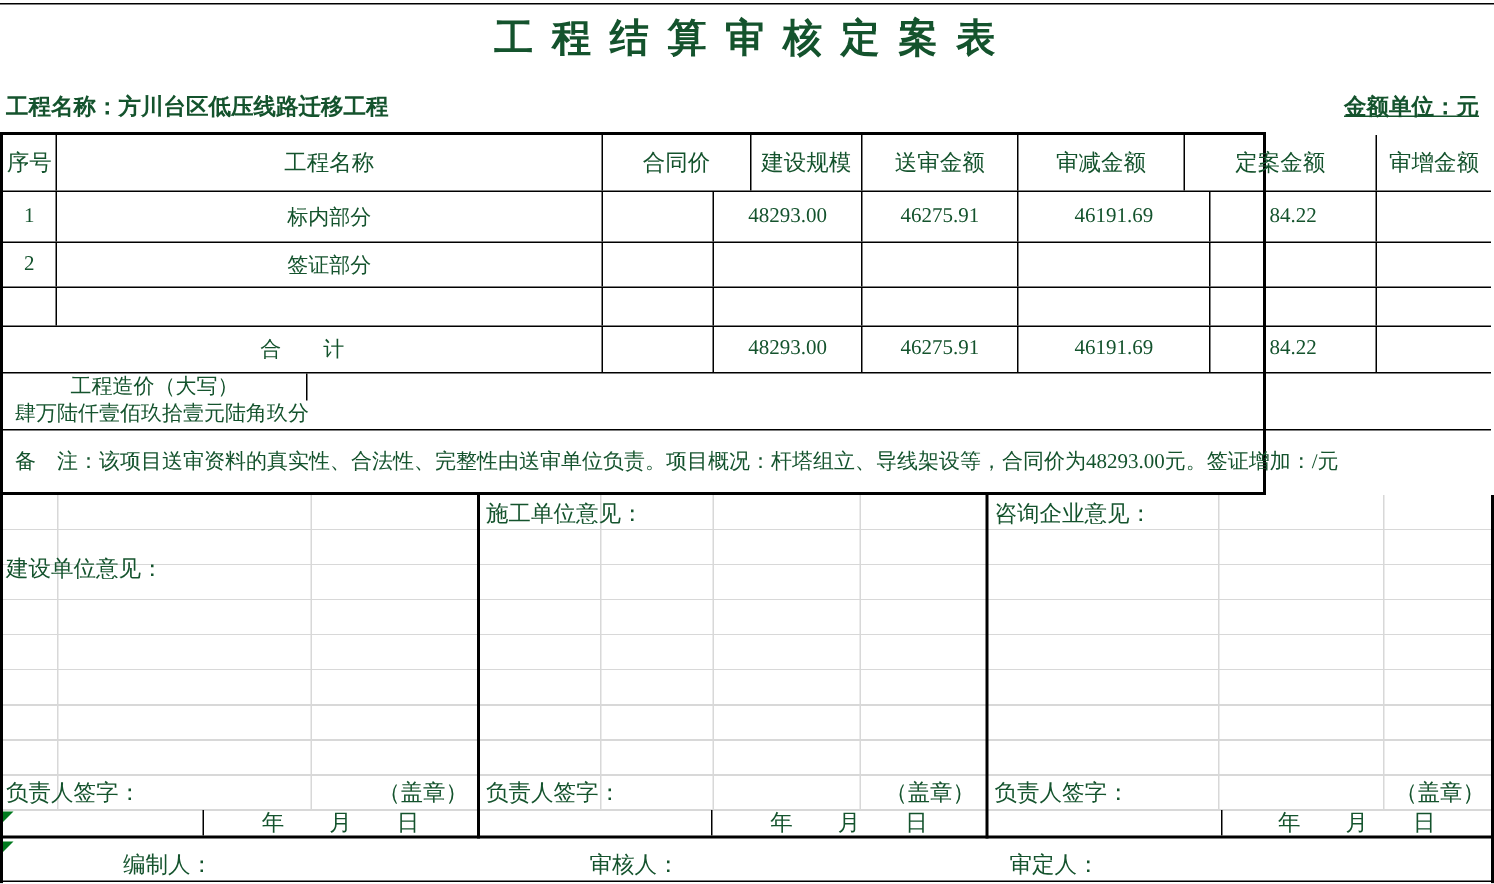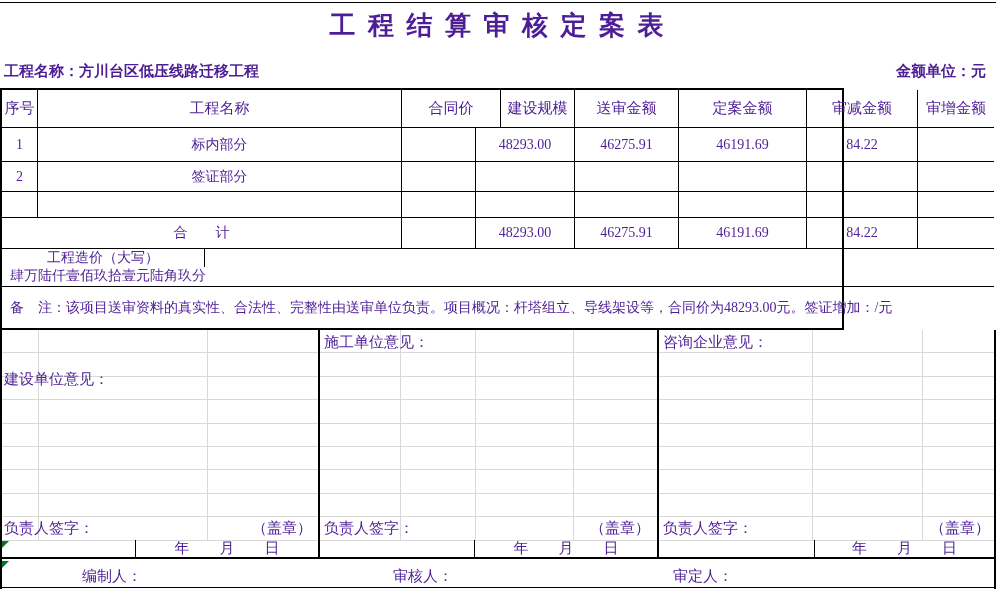--- a/index.html
+++ b/index.html
@@ -1,32 +1,32 @@
 <!DOCTYPE html>
 <html><head>
 <meta charset="utf-8">
 <style>
   * { margin:0; padding:0; box-sizing:border-box; }
   html,body { background:#fff; }
   .sheet {
     position:relative; width:996px; height:589px; background:#ffffff;
-    font-family:"Liberation Serif","DejaVu Serif",serif; color:#4c1d95;
+    font-family:"Liberation Serif","DejaVu Serif",serif; color:#14532d;
     overflow:hidden;
   }
   
   .title-band { position:absolute; left:0; top:0; width:996px; height:55px; }
   .title-topline { position:absolute; left:0; top:2px; width:996px; height:1px; background:#000; }
   .title-text {
     position:absolute; left:0; top:8px; width:996px; text-align:center;
     font-size:26px; font-weight:bold; letter-spacing:3px; white-space:pre;
   }
   
   .meta-band { position:absolute; left:0; top:55px; width:996px; height:33px;text-align:center; }
   .meta-left  { position:absolute; left:4px;  top:7px; font-size:15px; font-weight:bold; }
-  .meta-right { position:absolute; right:10px; top:7px; font-size:15px; font-weight:bold; }
+  .meta-right { position:absolute; right:10px; top:7px; font-size:15px; font-weight:bold;text-decoration:underline; }
   
   .grid-box {
     position:absolute; left:0; top:88px; width:844px; height:242px;
     border:2px solid #000;
   }
   .trow { position:absolute; left:0; width:992px; display:flex; border-bottom:1px solid #000; }
   .trow.last { border-bottom:none; }
   .tcell {
     border-right:1px solid #000; display:flex; align-items:center; justify-content:center;
     font-size:14px; overflow:hidden; position:relative; white-space:pre;
@@ -88,22 +88,22 @@
   </div>
 
   <div class="grid-box">
 
     <div class="trow r-head">
       <div class="tcell head w-seq">序号</div>
       <div class="tcell head w-name">工程名称</div>
       <div class="tcell head w-con">合同价</div>
       <div class="tcell head w-scale">建设规模</div>
       <div class="tcell head w-sub">送审金额</div>
+      <div class="tcell head w-red">审减金额</div>
       <div class="tcell head w-fin">定案金额</div>
-      <div class="tcell head w-red">审减金额</div>
       <div class="tcell head w-inc lastc">审增金额</div>
     </div>
 
     <div class="trow r-1">
       <div class="tcell w-seq">1</div>
       <div class="tcell w-name">标内部分</div>
       <div class="tcell w-scale"></div>
       <div class="tcell w-con">48293.00</div>
       <div class="tcell w-sub">46275.91</div>
       <div class="tcell w-fin">46191.69</div>

